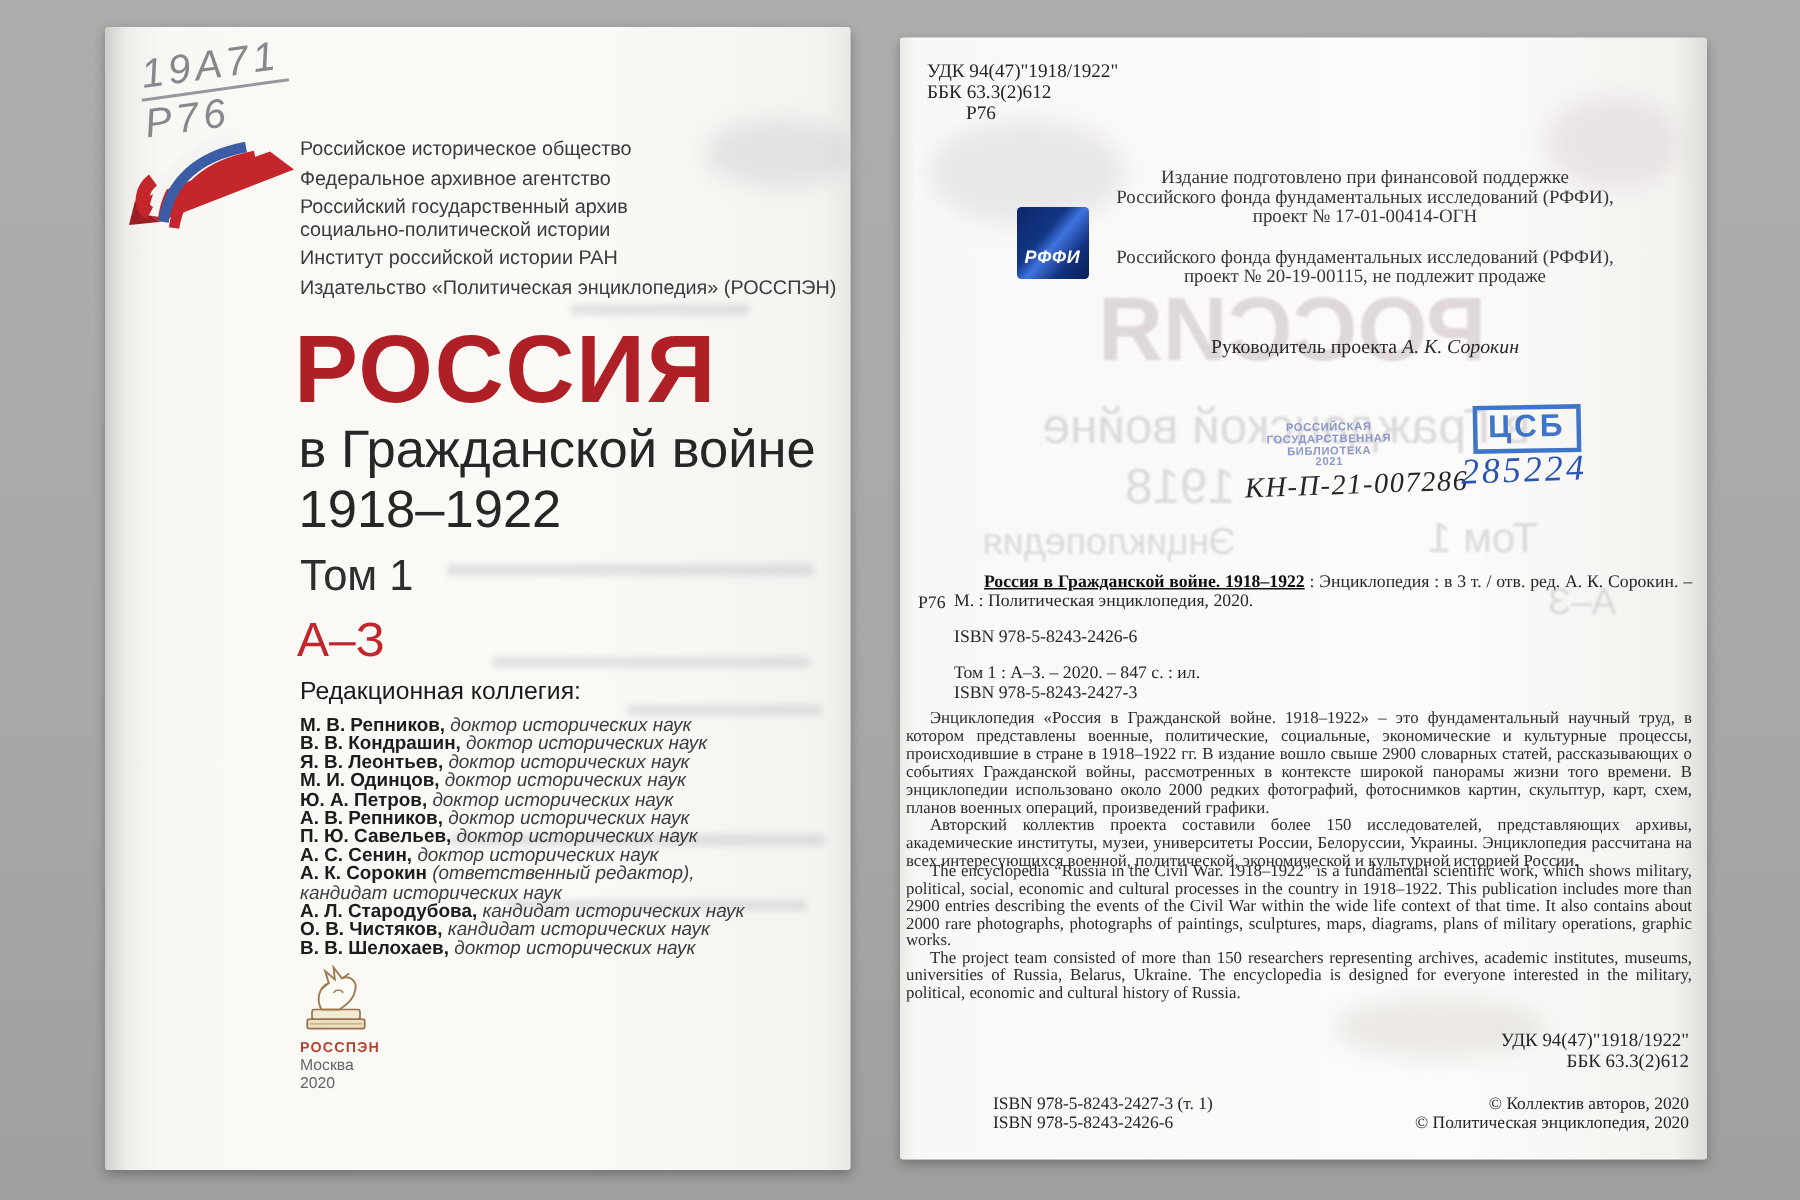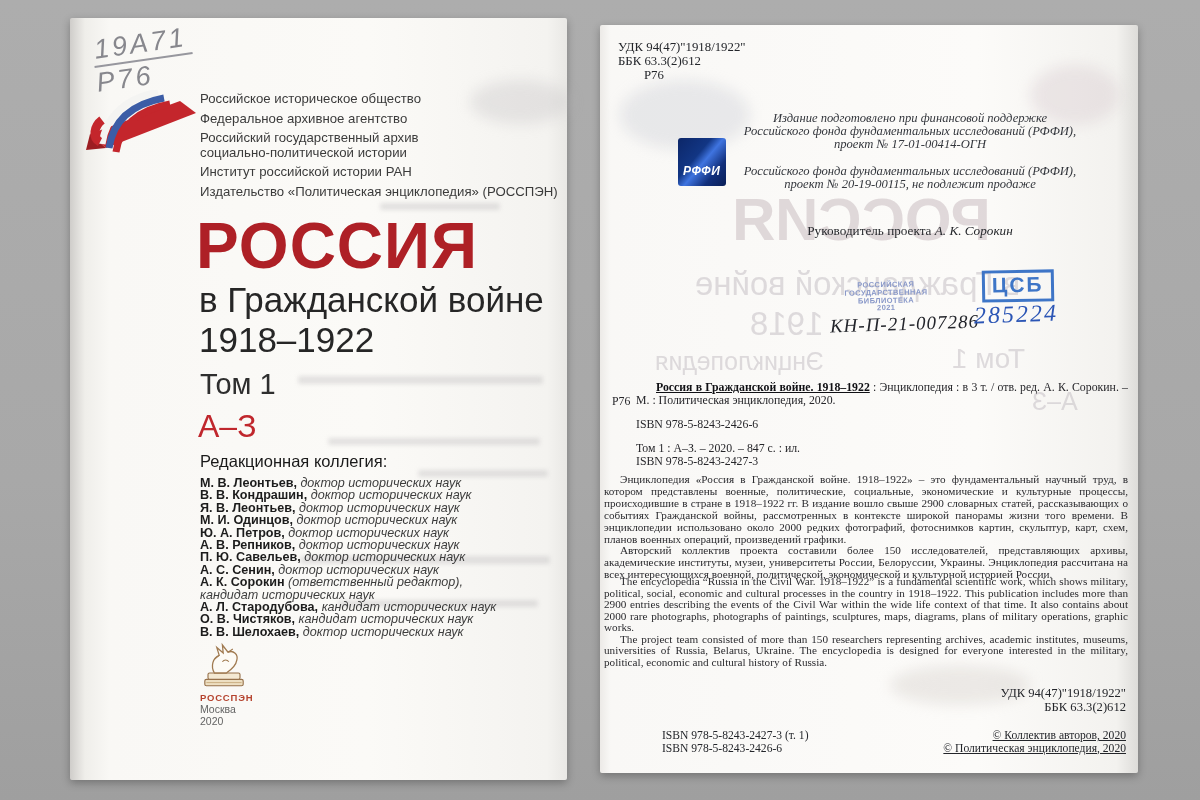--- a/index.html
+++ b/index.html
@@ -35,21 +35,21 @@
   .ed-name{font-weight:bold;color:#1c1c1c;}
   .ed-degree{font-style:italic;color:#3d3d3d;}
   
   .imprint-word{color:#b5432e;font-size:9.5px;letter-spacing:.8px;font-weight:bold;}
   .imprint-line{color:#636363;font-size:10.5px;line-height:12px;}
   
   .ghost-bar{background:rgba(183,181,183,.35);filter:blur(2px);border-radius:3px;}
   .ghost-blob{filter:blur(7px);border-radius:50%;}
   
   .udc{font-size:12.8px;line-height:14px;color:#23252a;}
-  .grant{width:400px;text-align:center;font-style:italic;font-size:12.6px;line-height:13.2px;color:#33363c;}
+  .grant{width:400px;text-align:center;font-size:12.6px;line-height:13.2px;color:#33363c;}
   .lead{width:400px;text-align:center;font-size:13.2px;color:#26282c;}
   .lead i{font-style:italic;}
   #rffi-logo{width:48px;height:48px;border-radius:3px;overflow:hidden;
     background:linear-gradient(130deg,#0c2668 0%,#123684 40%,#3a6fdd 55%,#17railway 0) , #0c2668;
     background:linear-gradient(130deg,#0c2668 0%,#123684 38%,#3f74e0 52%,#12307c 75%,#0a1f57 100%);}
   #rffi-logo span{display:block;color:#fff;font-family:"Liberation Sans",sans-serif;
     font-weight:bold;font-size:12px;letter-spacing:.5px;margin:26px 0 0 5px;}
   .lib-stamp{width:96px;text-align:center;color:#8a99c9;font-family:"Liberation Sans",sans-serif;
     font-size:7.5px;font-weight:bold;line-height:7.8px;letter-spacing:.4px;transform:rotate(-1deg);}
   .hand-black{color:#23252b;font-size:19px;letter-spacing:1px;font-style:italic;transform:rotate(-2deg);}
@@ -59,21 +59,21 @@
   .catalog{width:492px;font-size:11.8px;line-height:13.2px;color:#26262a;text-indent:20px;text-align:justify;}
   .catalog b{color:#101014;text-decoration:underline;}
   .margin-code{font-size:11.8px;color:#26262a;}
   .cat-line{font-size:11.8px;line-height:13px;color:#26262a;}
   .anno{width:524px;text-align:justify;color:#2b2b2f;}
   .anno p{margin:0;text-indent:16px;}
   .anno.ru{font-size:11.2px;line-height:11.9px;}
   .anno.en{font-size:11.2px;line-height:11.5px;}
   .udc-bot{width:226px;text-align:right;font-size:12.6px;line-height:13.5px;color:#23252a;}
   .isbn-bot{font-size:11.6px;line-height:12.6px;color:#23252a;}
-  .copyright{width:250px;text-align:right;font-size:11.6px;line-height:12.6px;color:#23252a;text-decoration:underline;}
+  .copyright{width:250px;text-align:right;font-size:11.6px;line-height:12.6px;color:#23252a;}
   
   .ghost-text{color:rgba(196,191,197,.55);transform:scaleX(-1);filter:blur(.6px);
     font-family:"Liberation Sans",sans-serif;white-space:nowrap;}
   .gt-title{font-size:60px;font-weight:bold;color:rgba(205,193,197,.6);}
   .gt-sub{font-size:33px;}
   .gt-years{font-size:33px;}
   .gt-med{font-size:25px;}
   .gt-tom{font-size:28px;}
 </style>
 </head>
@@ -115,21 +115,21 @@
   </div>
 
   <div class="abs big-title" style="left:126px;top:196px;">РОССИЯ</div>
   <div class="abs sub-title" style="left:129px;top:263px;">в Гражданской войне</div>
   <div class="abs years" style="left:129px;top:302px;">1918–1922</div>
   <div class="abs volume" style="left:130px;top:350px;">Том 1</div>
   <div class="abs letters" style="left:128px;top:390px;">А–З</div>
 
   <div class="abs ed-head" style="left:130px;top:434px;">Редакционная коллегия:</div>
   <div class="abs" style="left:130px;top:459px;">
-    <div class="editor-row"><span class="ed-name">М. В. Леонтьев,</span> <span class="ed-degree">доктор исторических наук</span></div>
+    <div class="editor-row"><span class="ed-name">М. В. Репников,</span> <span class="ed-degree">доктор исторических наук</span></div>
     <div class="editor-row"><span class="ed-name">В. В. Кондрашин,</span> <span class="ed-degree">доктор исторических наук</span></div>
     <div class="editor-row"><span class="ed-name">Я. В. Леонтьев,</span> <span class="ed-degree">доктор исторических наук</span></div>
     <div class="editor-row"><span class="ed-name">М. И. Одинцов,</span> <span class="ed-degree">доктор исторических наук</span></div>
     <div class="editor-row"><span class="ed-name">Ю. А. Петров,</span> <span class="ed-degree">доктор исторических наук</span></div>
     <div class="editor-row"><span class="ed-name">А. В. Репников,</span> <span class="ed-degree">доктор исторических наук</span></div>
     <div class="editor-row"><span class="ed-name">П. Ю. Савельев,</span> <span class="ed-degree">доктор исторических наук</span></div>
     <div class="editor-row"><span class="ed-name">А. С. Сенин,</span> <span class="ed-degree">доктор исторических наук</span></div>
     <div class="editor-row"><span class="ed-name">А. К. Сорокин</span> <span class="ed-degree">(ответственный редактор),</span></div>
     <div class="editor-row"><span class="ed-degree">кандидат исторических наук</span></div>
     <div class="editor-row"><span class="ed-name">А. Л. Стародубова,</span> <span class="ed-degree">кандидат исторических наук</span></div>

